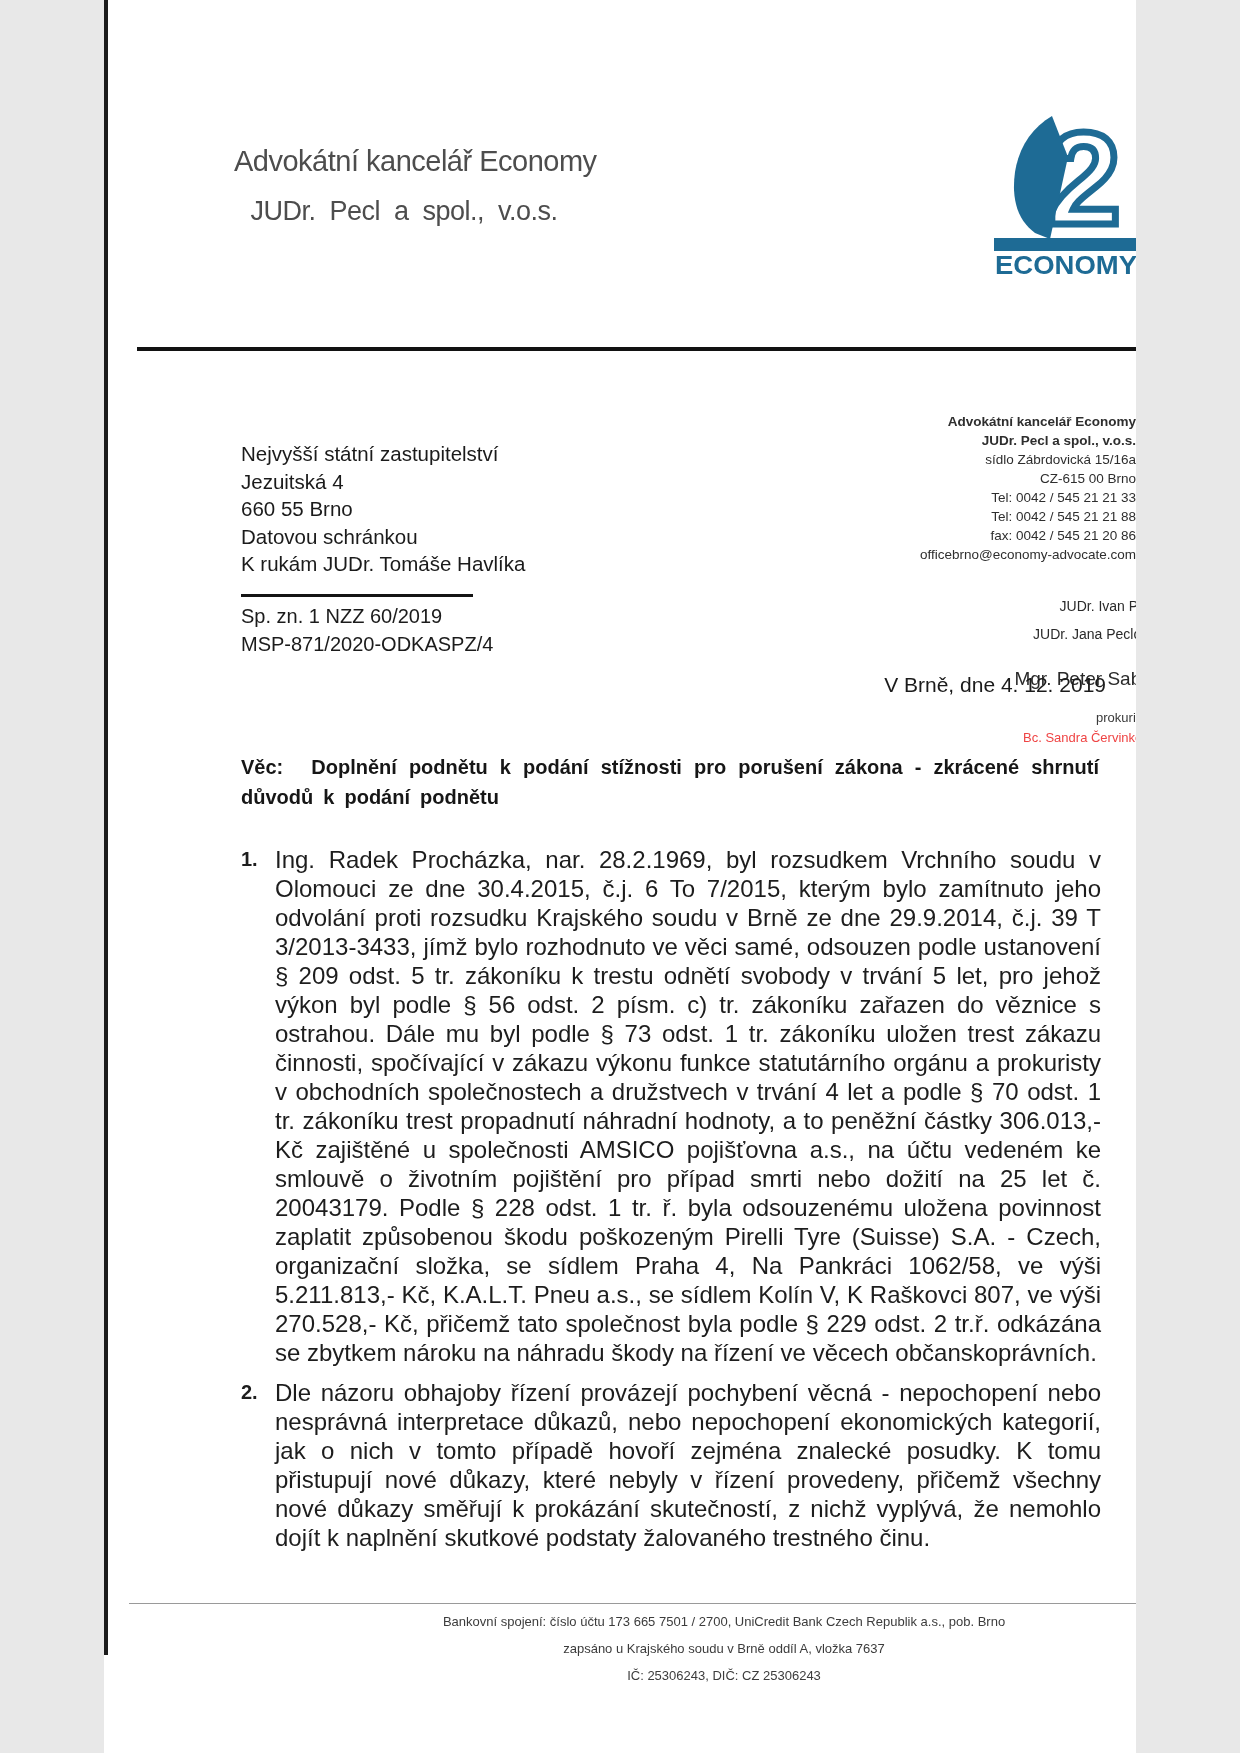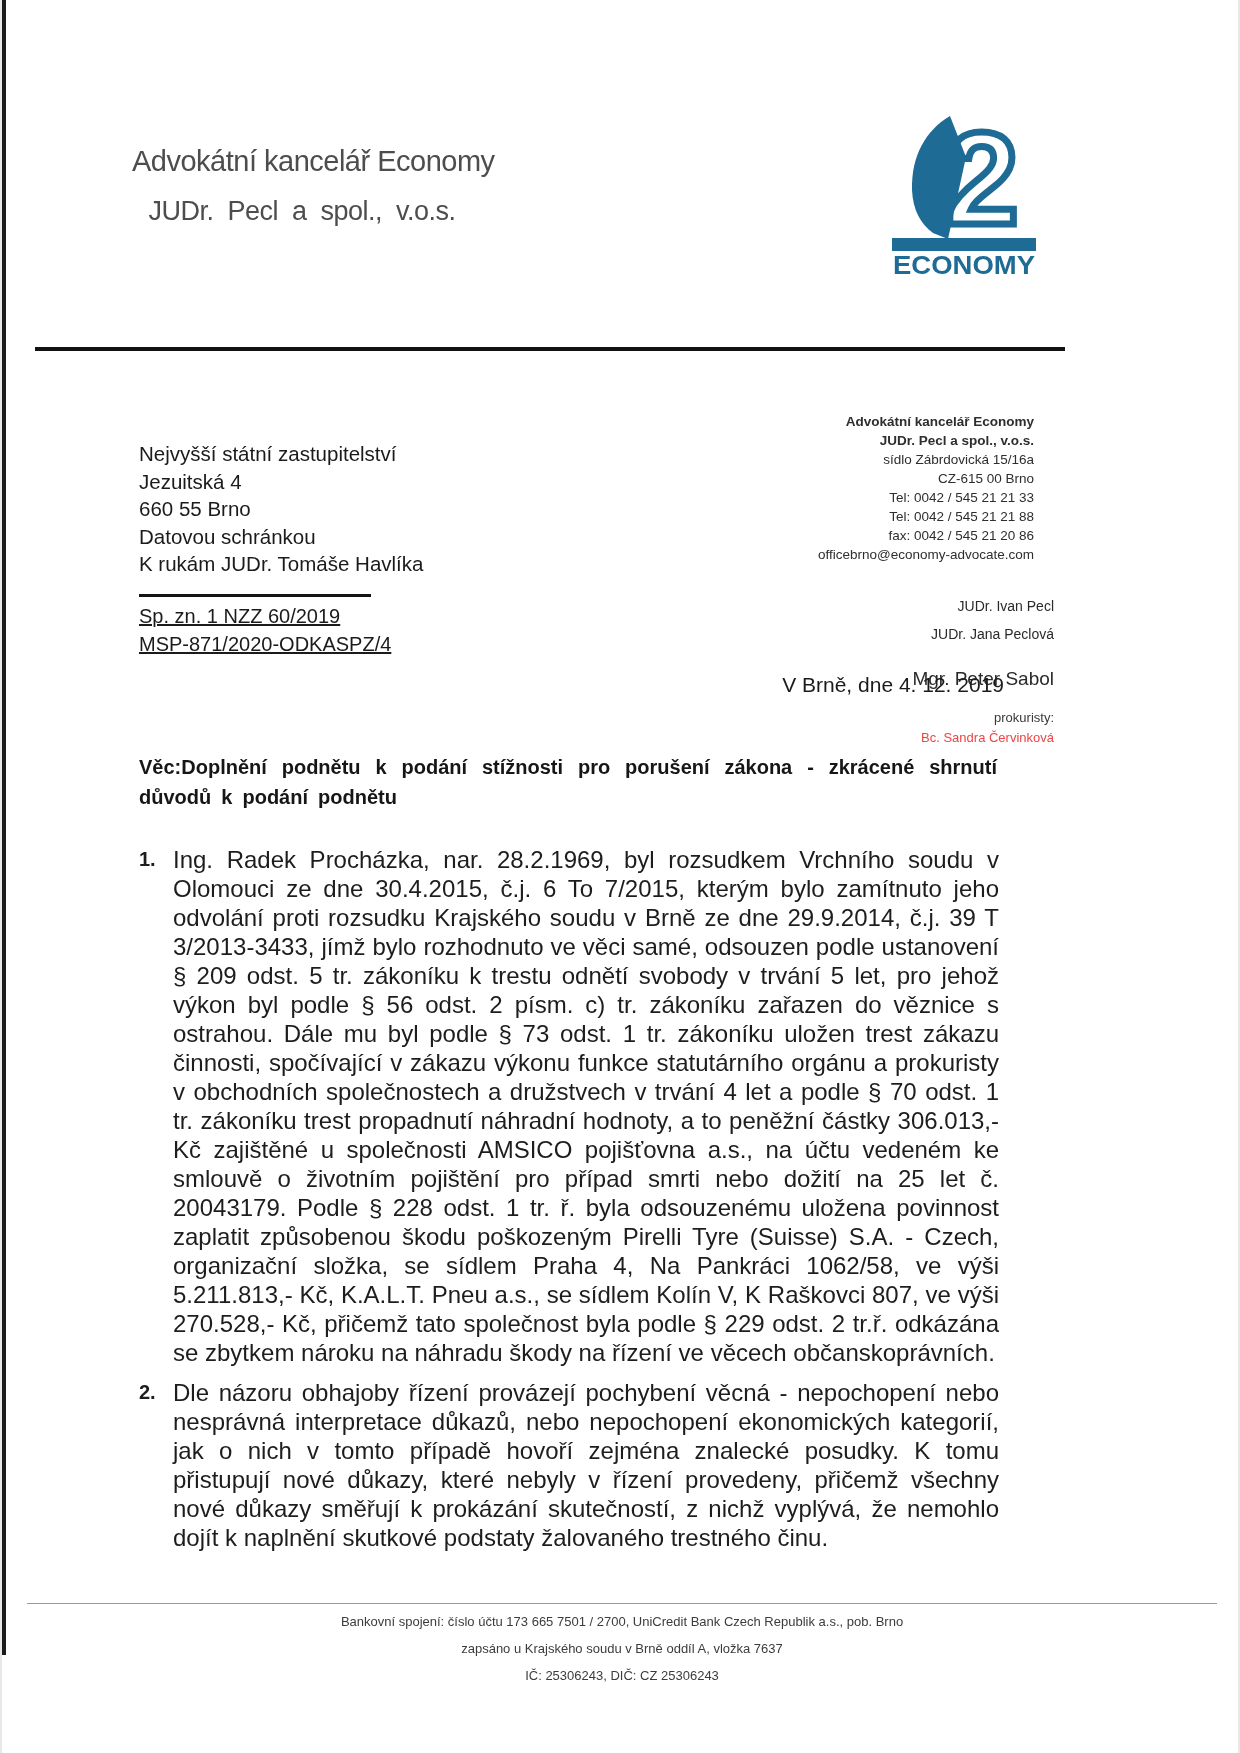--- a/index.html
+++ b/index.html
@@ -1,18 +1,18 @@
 <!DOCTYPE html>
 <html lang="cs"><head>
 <meta charset="utf-8">
 <style>
   html, body { margin: 0; padding: 0; background: #e8e8e8; }
   .page {
     position: relative;
-    width: 1236px;
+    width: 1032px;
     height: 1753px;
     margin: 0 auto;
     background: #ffffff;
     font-family: "Liberation Sans", sans-serif;
     color: #1d1d1d;
     overflow: hidden;
   }
 
   
   .edge-strip {
@@ -75,21 +75,20 @@
     left: 137px; top: 594px;
     width: 232px; height: 3px;
     background: #141414;
   }
   .refs {
     position: absolute;
     left: 137px; top: 602px;
     font-size: 20px;
     line-height: 28px;
     color: #1b1b1b;
-    text-decoration: underline;
   }
 
   .dateline {
     position: absolute;
     left: 640px; top: 673px;
     width: 362px;
     text-align: right;
     font-size: 21px;
     color: #1b1b1b;
   }
@@ -100,21 +99,21 @@
     left: 137px; top: 752px;
     width: 858px;
     margin: 0;
     font-size: 20px;
     font-weight: 700;
     line-height: 30px;
     text-align: justify;
     word-spacing: 4.5px;
     color: #161616;
   }
-  .subject .lbl { }
+  .subject .lbl { padding-right: 28px; }
 
   
   .list-item {
     position: absolute;
     left: 137px;
     width: 860px;
     display: flex;
     align-items: flex-start;
   }
   .item-1 { top: 845px; }

